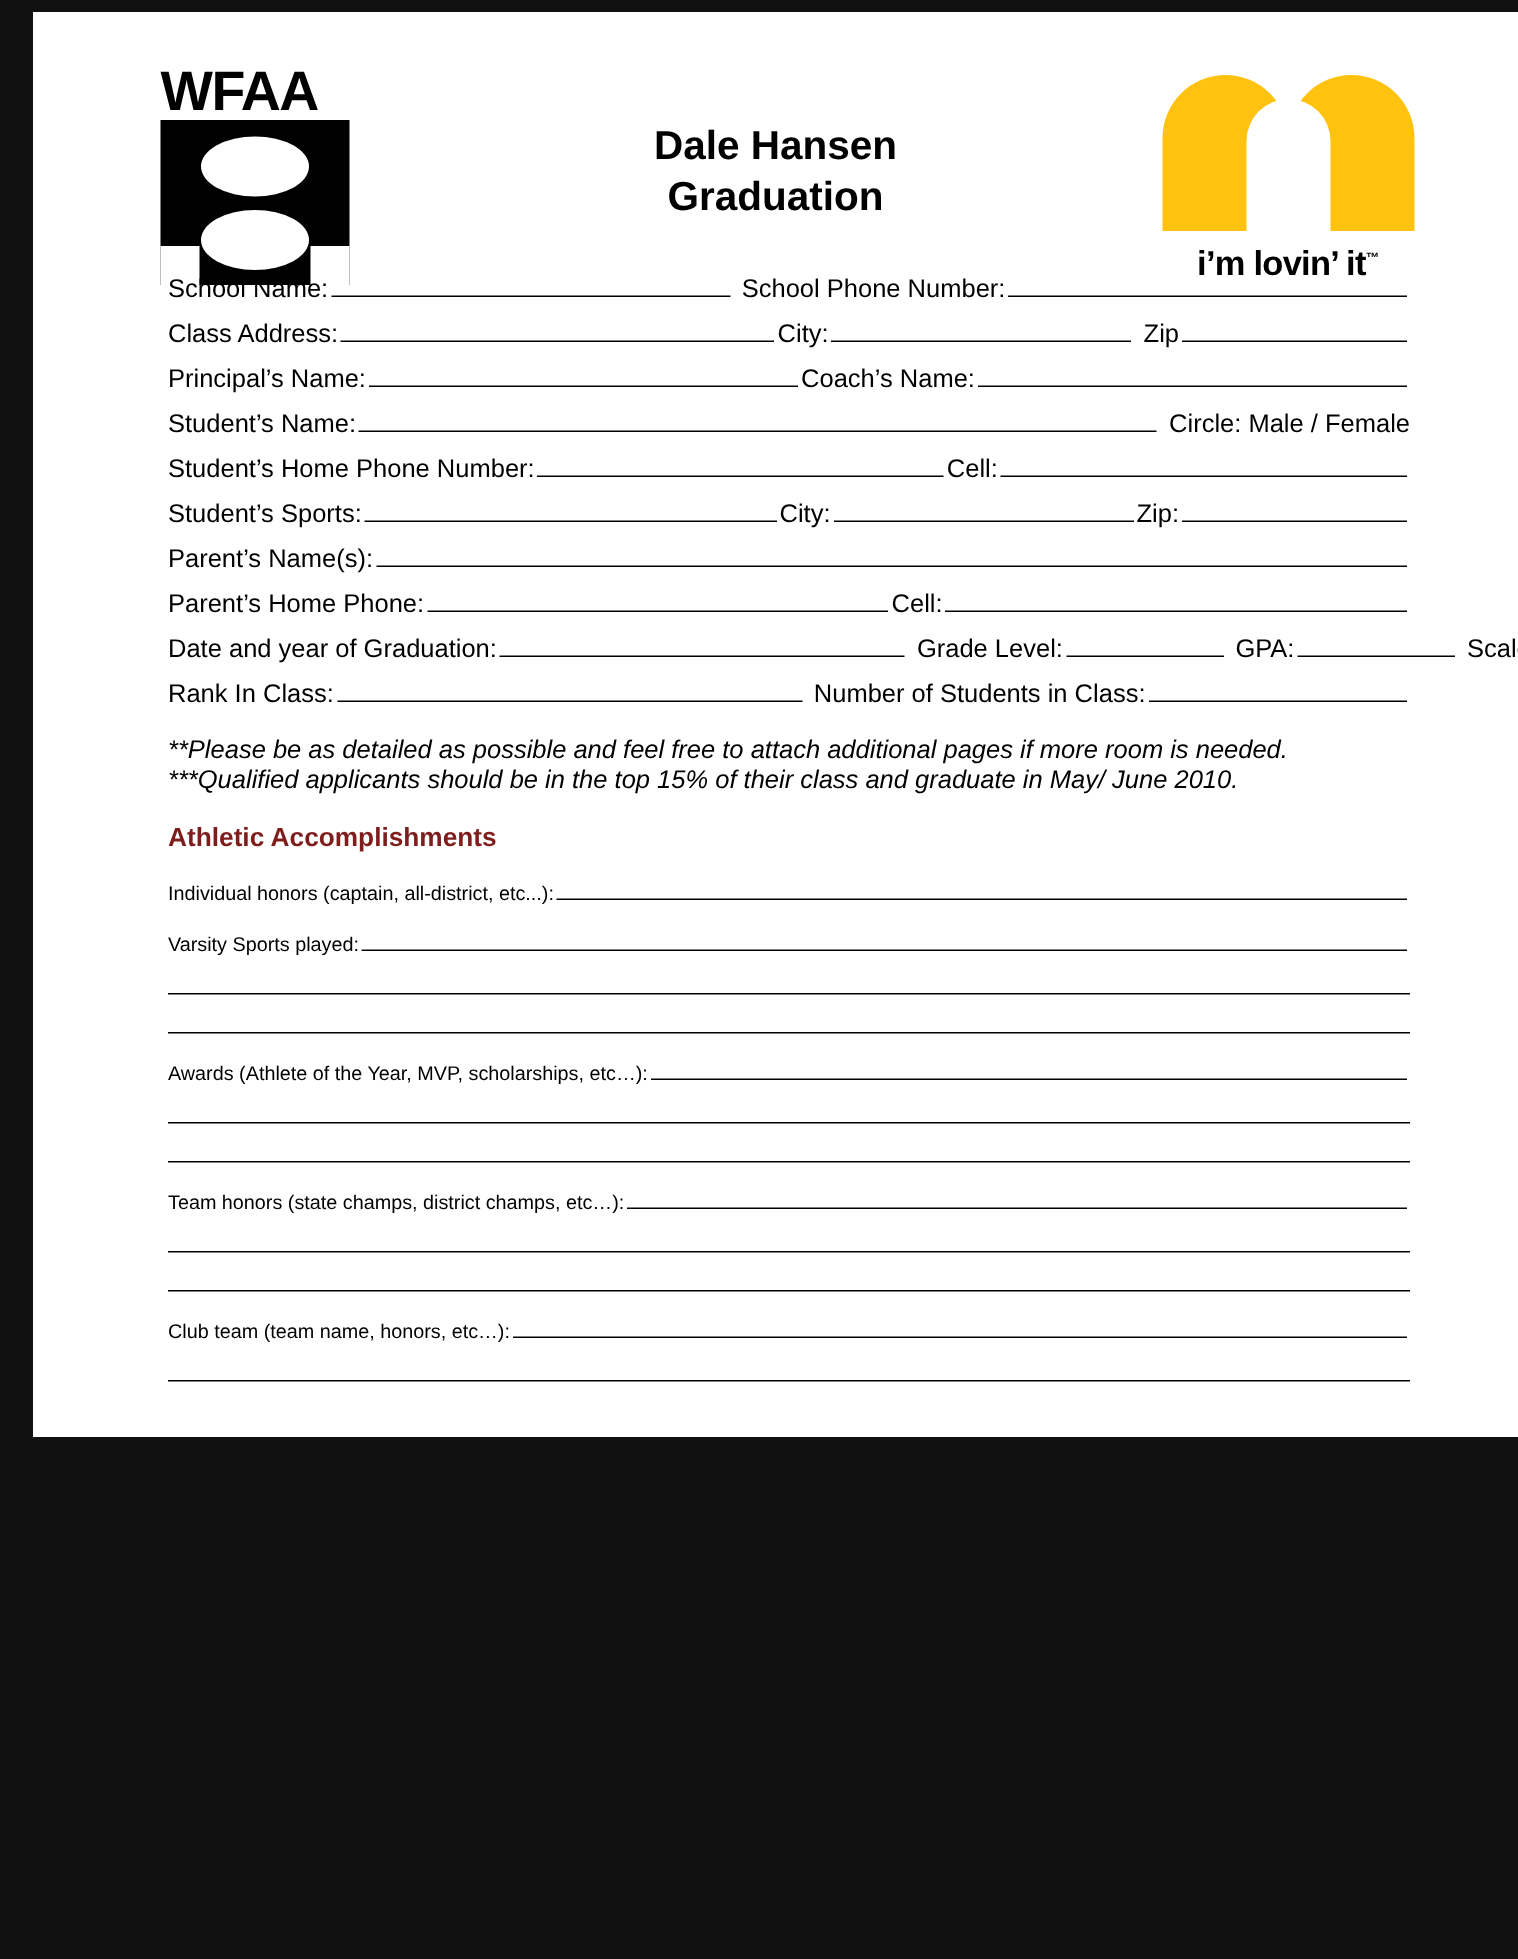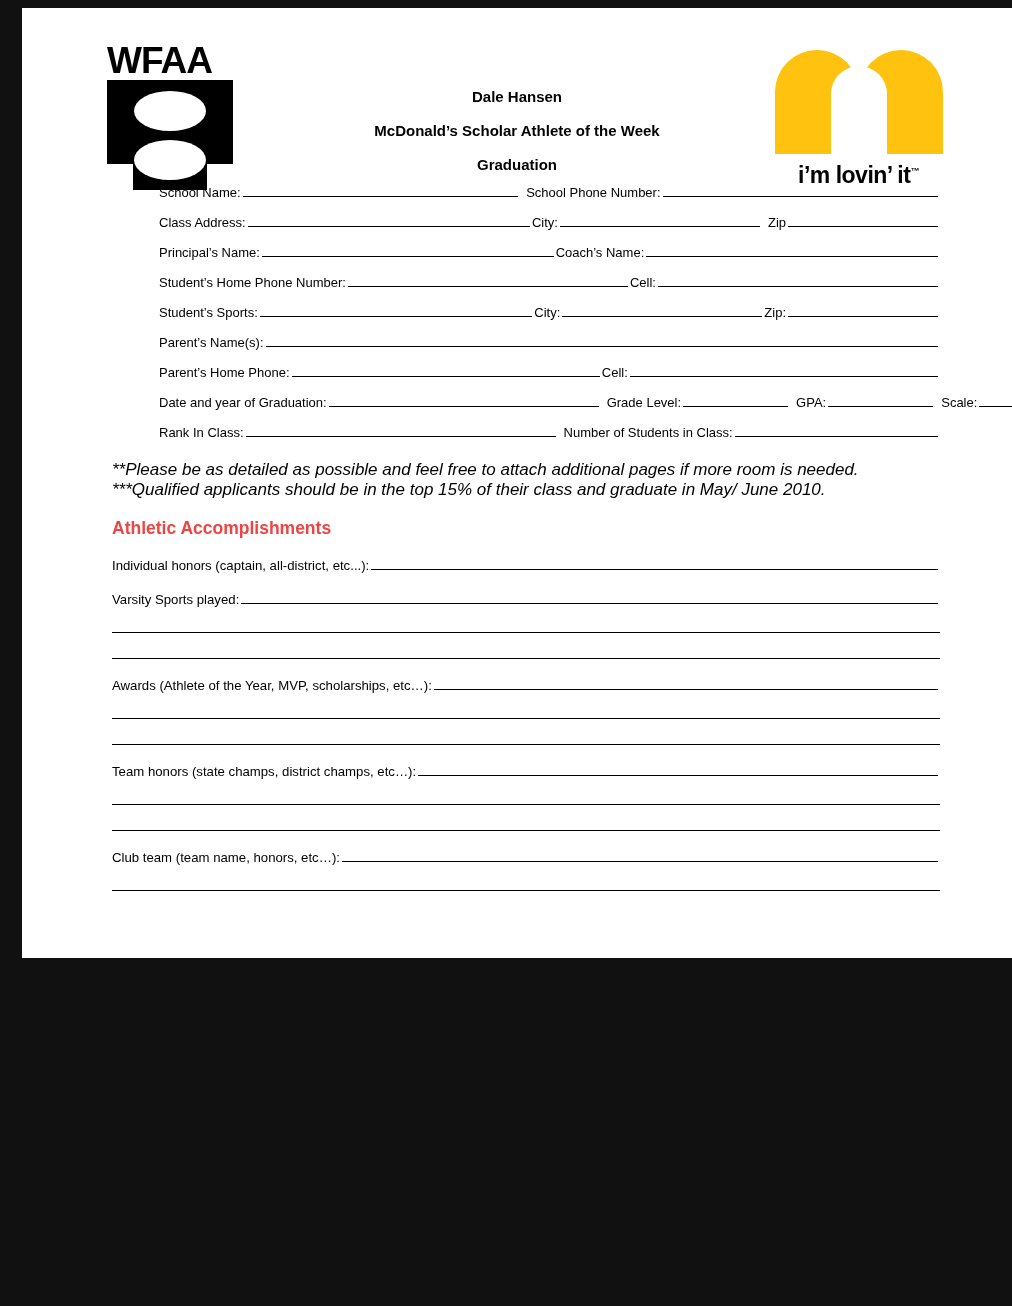--- a/index.html
+++ b/index.html
@@ -85,21 +85,21 @@
   .wfaa-notch-l { left: 0; bottom: 0; }
   .wfaa-notch-r { right: 0; bottom: 0; }
 
   .title-block {
     position: absolute;
     left: 235px;
     top: 72px;
     width: 520px;
     text-align: center;
     font-weight: bold;
-    font-size: 15px;
+    font-size: 27px;
     line-height: 34px;
     color: #000;
   }
 
   .mcd-logo {
     position: absolute;
     right: 72px;
     top: 42px;
     width: 175px;
     height: 150px;
@@ -138,27 +138,26 @@
     color: #000;
   }
   .lovin sup { font-size: 9px; vertical-align: super; }
 
   
   .body {
     position: relative;
     padding: 0 78px 0 90px;
   }
   .row {
-    font-size: 13px;
+    font-size: 17px;
     color: #000;
     line-height: 30px;
     white-space: nowrap;
     display: flex;
     align-items: baseline;
-    margin-left: 47px;
   }
   .lbl { flex: 0 0 auto; }
   .fill {
     flex: 1 1 auto;
     border-bottom: 1px solid #000;
     height: 13px;
     margin: 0 2px;
     min-width: 10px;
   }
   .fill.w-sm  { flex: 0 0 105px; }
@@ -172,21 +171,21 @@
     margin-top: 12px;
     font-size: 17px;
     font-style: italic;
     line-height: 20px;
     color: #000;
   }
   .section-title {
     margin-top: 18px;
     font-size: 17.5px;
     font-weight: bold;
-    color: #ef4444;
+    color: #7f1d1d;
   }
   .q-row {
     margin-top: 17px;
     font-size: 13.2px;
     display: flex;
     align-items: baseline;
     white-space: nowrap;
   }
   .blank-line {
     margin-top: 24px;
@@ -205,21 +204,20 @@
       <div class="wfaa-logo">
         <div class="wfaa-text">WFAA</div>
         <div class="wfaa-block">
           <div class="wfaa-notch-l"></div>
           <div class="wfaa-notch-r"></div>
         </div>
       </div>
 
       <div class="title-block">
         <div>Dale Hansen</div>
-        <div>McDonald’s Scholar Athlete of the Week</div>
         <div>Graduation</div>
       </div>
 
       <div class="mcd-logo">
         <div class="arches">
           <div class="arch arch-left"></div>
           <div class="arch arch-right"></div>
           <div class="arch-inner"></div>
         </div>
         <div class="lovin">
@@ -248,20 +246,26 @@
         <span class="fill w-md"></span>
       </div>
 
       <div class="row">
         <span class="lbl">Principal’s Name:</span>
         <span class="fill"></span>
         <span class="lbl">Coach’s Name:</span>
         <span class="fill"></span>
       </div>
 
+      <div class="row">
+        <span class="lbl">Student’s Name:</span>
+        <span class="fill"></span>
+        <span class="gap"></span>
+        <span class="lbl">Circle: Male / Female</span>
+      </div>
 
       <div class="row">
         <span class="lbl">Student’s Home Phone Number:</span>
         <span class="fill"></span>
         <span class="lbl">Cell:</span>
         <span class="fill"></span>
       </div>
 
       <div class="row">
         <span class="lbl">Student’s Sports:</span>

